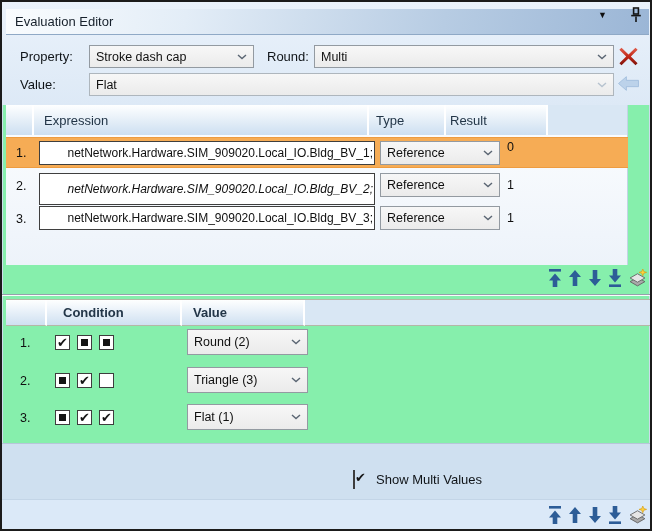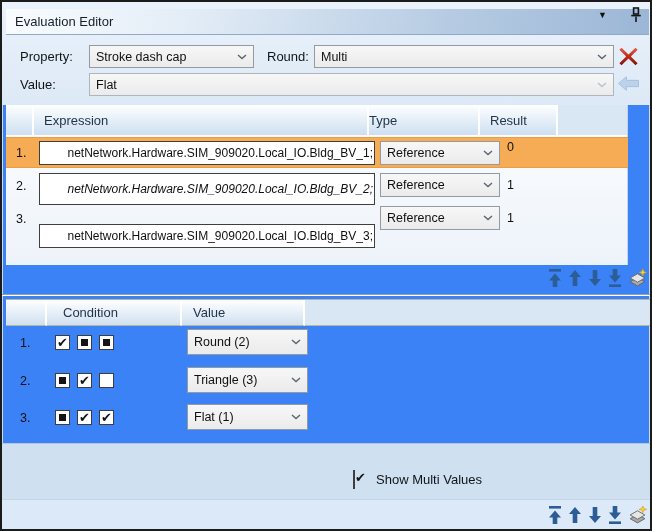--- a/index.html
+++ b/index.html
@@ -1,21 +1,21 @@
 <!DOCTYPE html>
 <html><head>
 <meta charset="utf-8">
 <style>
   * { margin:0; padding:0; box-sizing:border-box; }
   html,body { background:#f0f0f0; }
   body { font-family:"Liberation Sans","DejaVu Sans",sans-serif; }
 
   .frame {
     position:relative; width:652px; height:531px;
-    border:2px solid #1b1b1b; background:#3b82f6; overflow:hidden;
+    border:2px solid #1b1b1b; background:#86efac; overflow:hidden;
     box-shadow: inset 0 0 0 1px #cddcec;
   }
   .abs { position:absolute; }
 
   
   .top-section { left:0; top:0; width:652px; height:103px; background:linear-gradient(#eaf2fb,#dde9f6); }
 
   
   .titlebar {
     left:4px; top:7px; width:643px; height:26px;
@@ -61,21 +61,21 @@
   .result-val { font-size:12.5px; color:#101010; }
 
   
   .toolbar { display:flex; align-items:center; gap:6px; }
 
   .divider1 { left:0; top:292px; width:652px; height:0;
     border-top:1px solid #97a1ab; border-bottom:1px solid #fbfcfd; }
 
   
   .grid2-hdr { left:4px; top:297px; width:644px; height:26px; display:flex;
-    border-top:1px solid #b4b7a6; }
+    border-top:1px solid #b4b7a6;font-weight:bold; }
   .g2cell { height:26px; font-size:13px; color:#233648; display:flex; align-items:center;
     background:linear-gradient(#feffff,#cfe0f1); border-right:2px solid #ffffff; border-bottom:1px solid #b4b7a6; }
   .g2flat { background:#d9e7f4; border-right:none; border-bottom:1px solid #b4b7a6; }
 
   .grid2-row { position:absolute; left:4px; width:644px; height:31px; display:flex; align-items:center; }
 
   .cb { width:15px; height:15px; background:#ffffff; border:1px solid #3d3d3d; position:relative; flex:0 0 auto; }
   .cb.checked::after {
     content:"\2714"; position:absolute; left:0; top:0; width:13px; height:13px;
     font-size:13px; line-height:13px; text-align:center; color:#141414;
@@ -191,22 +191,22 @@
     <svg width="21" height="15">
         <use href="#i-back-arrow"></use>
       </svg>
   </span>
 
   
   <div class="abs grid1">
     <div class="hdr-row">
       <div class="hdr-cell" style="width:28px;"></div>
       <div class="hdr-cell" style="width:335px;padding-left:10px;">Expression</div>
-      <div class="hdr-cell" style="width:111px;padding-left:0;">Type</div>
-      <div class="hdr-cell" style="width:78px;padding-left:10px;">Result</div>
+      <div class="hdr-cell" style="width:77px;padding-left:7px;">Type</div>
+      <div class="hdr-cell" style="width:102px;padding-left:4px;">Result</div>
       <div class="hdr-cell hdr-flat" style="flex:1;"></div>
     </div>
 
     <div class="grid-row selected" style="top:32px;">
       <span class="row-num" style="position:absolute;left:10px;">1.</span>
       <div class="expr abs" style="left:33px;top:3px;width:336px;height:24px;">
         <span>netNetwork.Hardware.SIM_909020.Local_IO.Bldg_BV_1;</span>
       </div>
       <div class="combo abs" style="left:374px;top:3px;width:120px;height:24px;">
         <span>Reference</span>
@@ -226,21 +226,21 @@
         <span>Reference</span>
         <svg class="chev" width="10" height="6">
             <use href="#i-chev"></use>
           </svg>
       </div>
       <span class="result-val abs" style="left:501px;top:8px;">1</span>
     </div>
 
     <div class="grid-row normal" style="top:98px;">
       <span class="row-num" style="position:absolute;left:10px;">3.</span>
-      <div class="expr abs" style="left:33px;top:21px;width:336px;height:24px;">
+      <div class="expr abs" style="left:33px;top:3px;width:336px;height:24px;">
         <span>netNetwork.Hardware.SIM_909020.Local_IO.Bldg_BV_3;</span>
       </div>
       <div class="combo abs" style="left:374px;top:3px;width:120px;height:24px;">
         <span>Reference</span>
         <svg class="chev" width="10" height="6">
             <use href="#i-chev"></use>
           </svg>
       </div>
       <span class="result-val abs" style="left:501px;top:8px;">1</span>
     </div>

